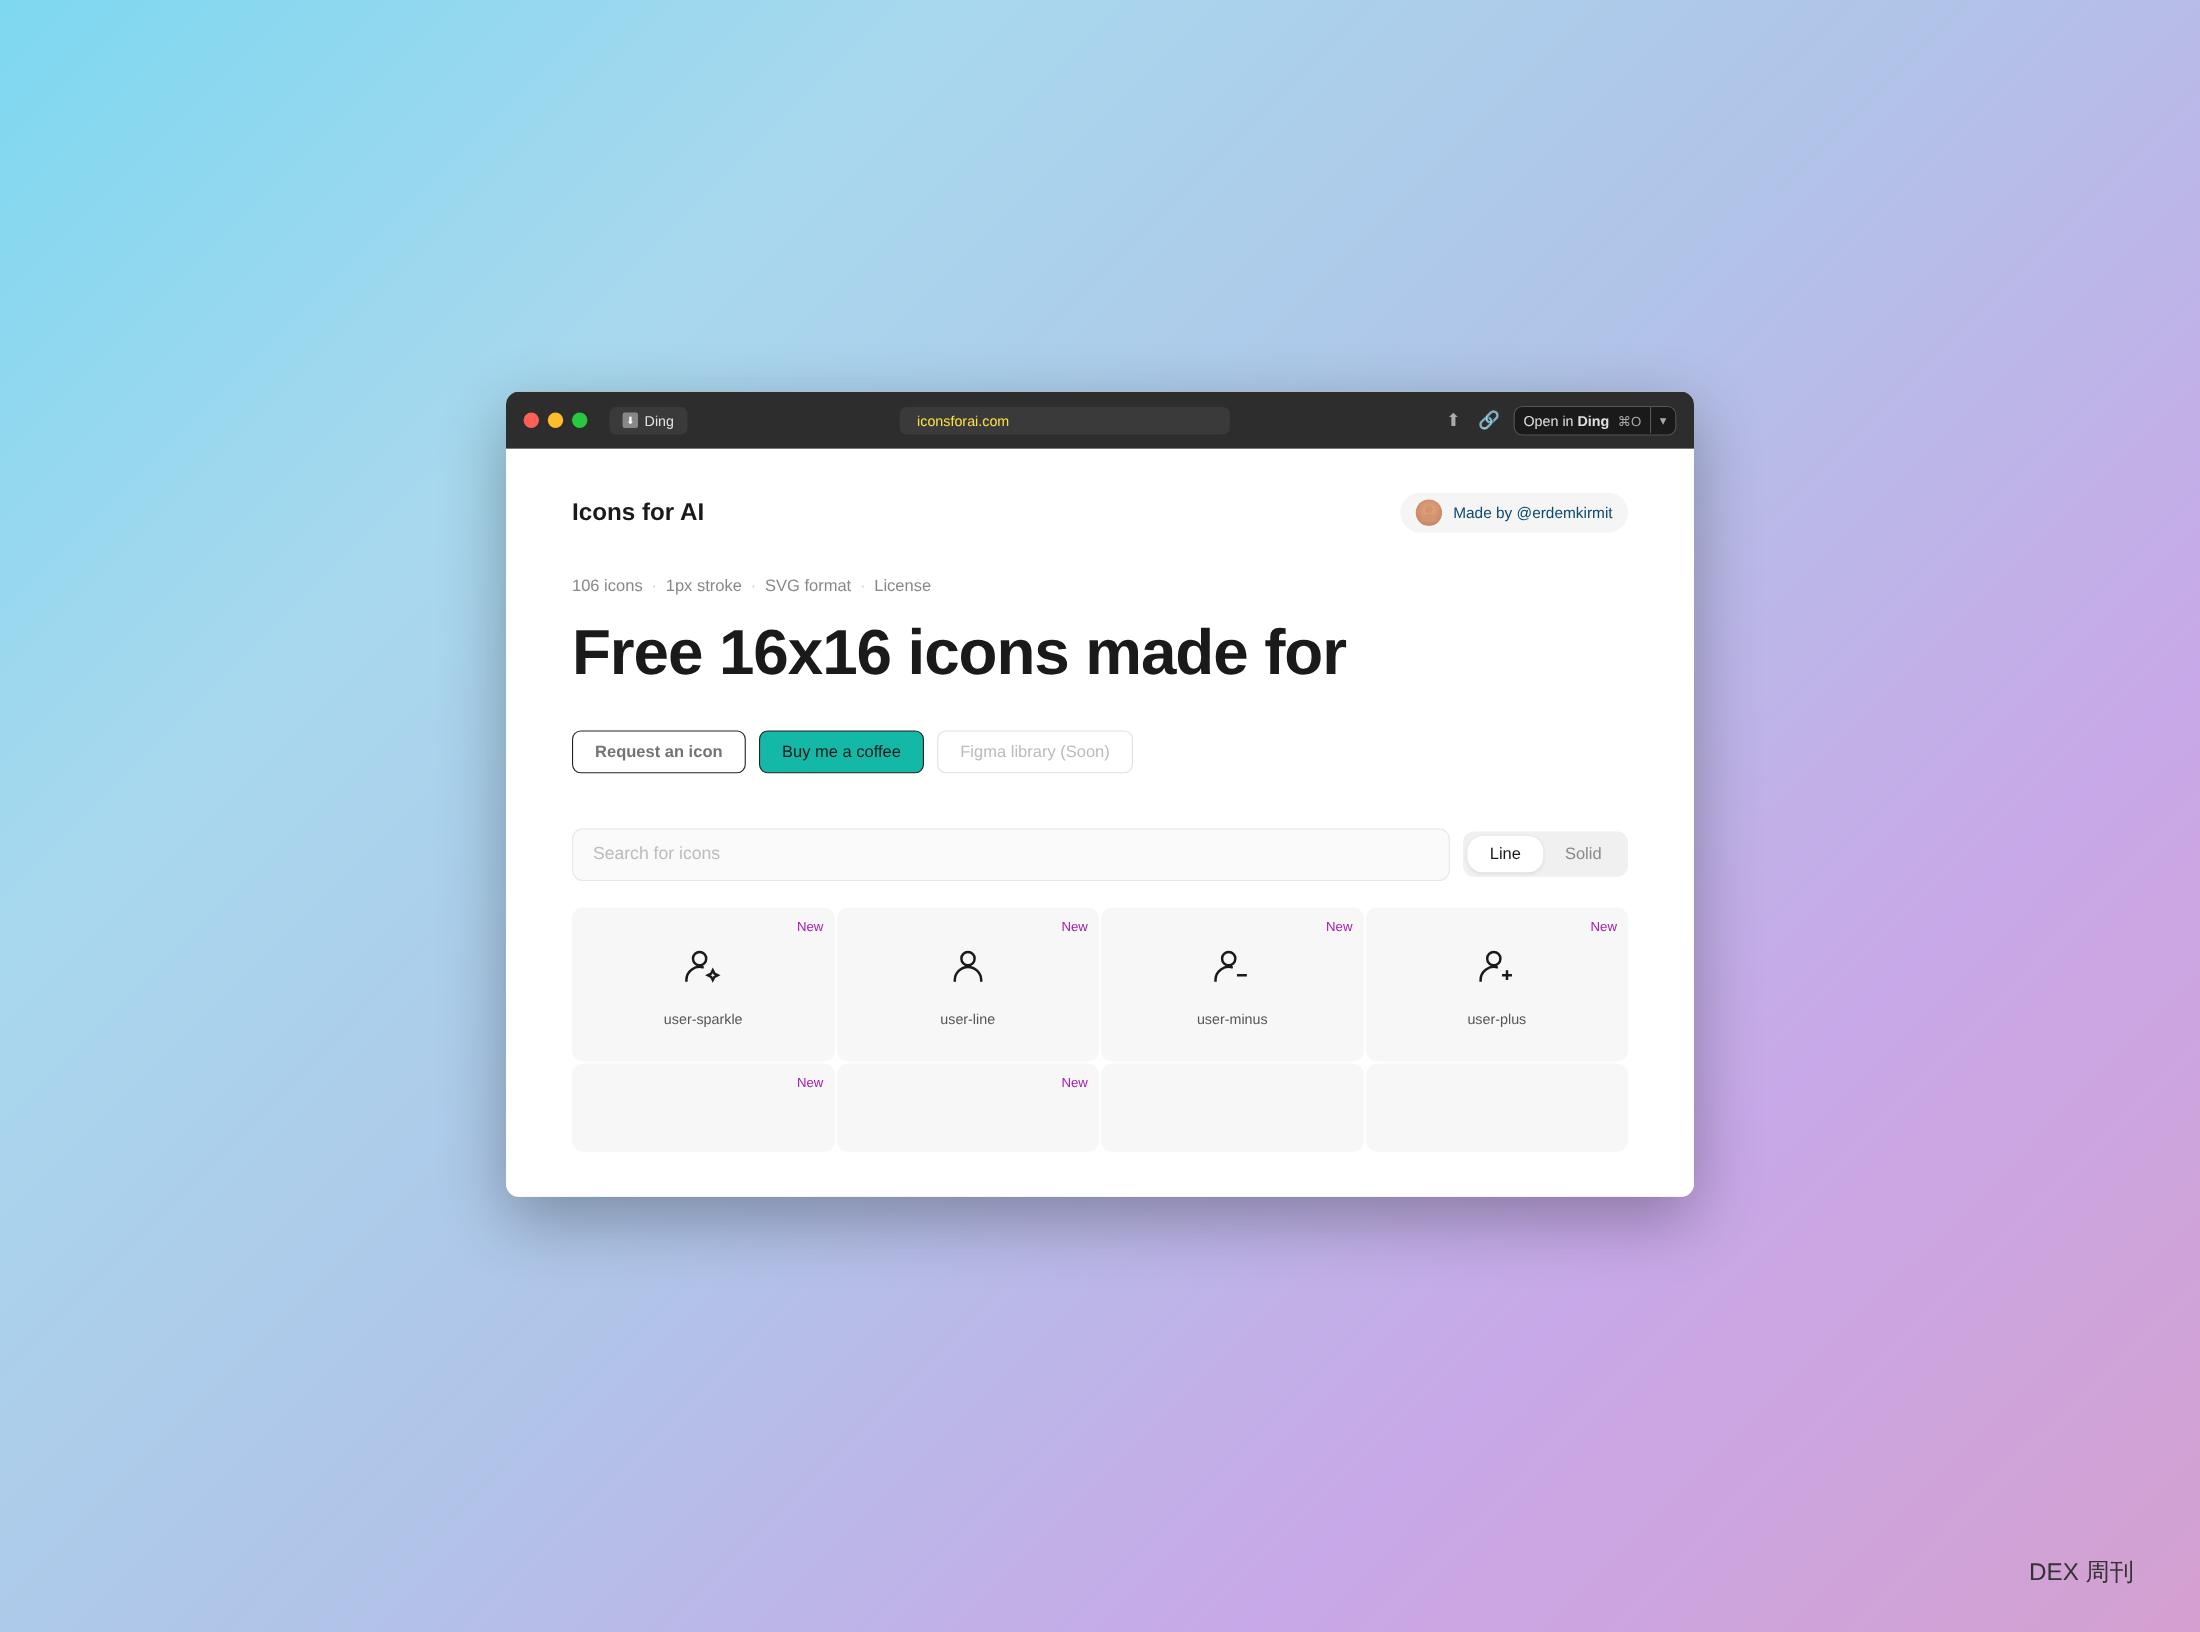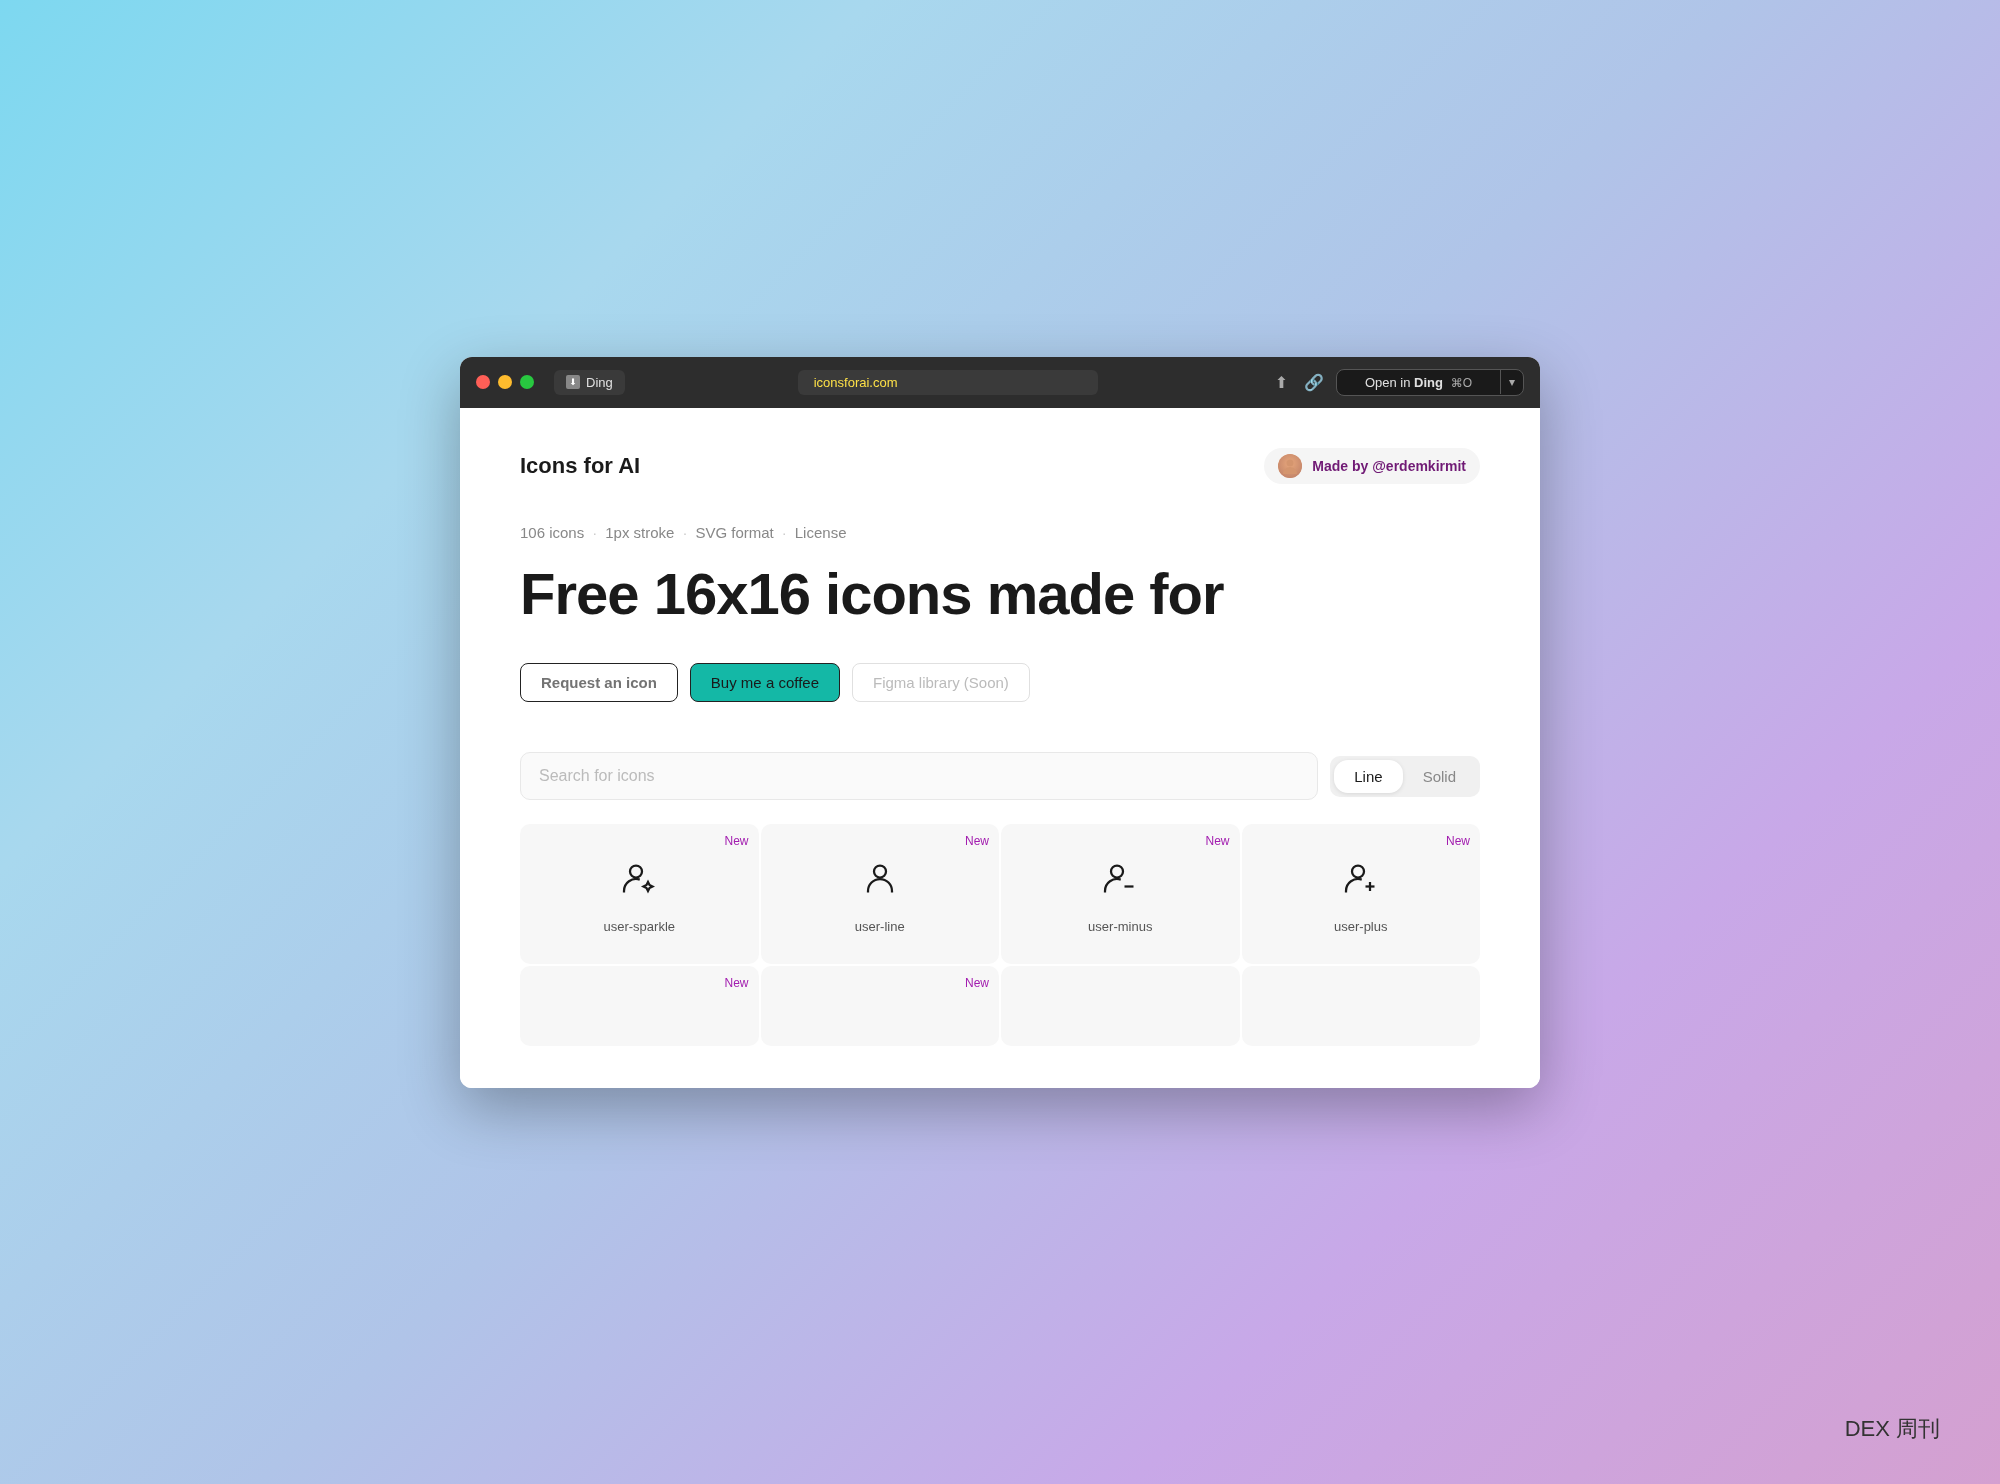--- a/index.html
+++ b/index.html
@@ -124,21 +124,21 @@
     .open-in-btn {
       background: #1a1a1a;
       border: 1px solid #555;
       border-radius: 8px;
       display: flex;
       align-items: center;
       overflow: hidden;
     }
 
     .open-in-main {
-      padding: 5px 28px;
+      padding: 5px 8px;
       color: #e0e0e0;
       font-size: 13px;
     }
 
     .open-in-main strong {
       font-weight: 600;
     }
 
     .open-in-kbd {
       color: #aaa;
@@ -192,22 +192,21 @@
       align-items: center;
       justify-content: center;
       font-size: 11px;
       color: white;
       font-weight: 600;
       overflow: hidden;
     }
 
     .made-by-text {
       font-size: 14px;
-      color: #701a75;
-      font-weight: bold;
+      color: #0c4a6e;
     }
 
     
     .meta-info {
       display: flex;
       align-items: center;
       gap: 8px;
       margin-bottom: 20px;
       color: #888;
       font-size: 15px;

